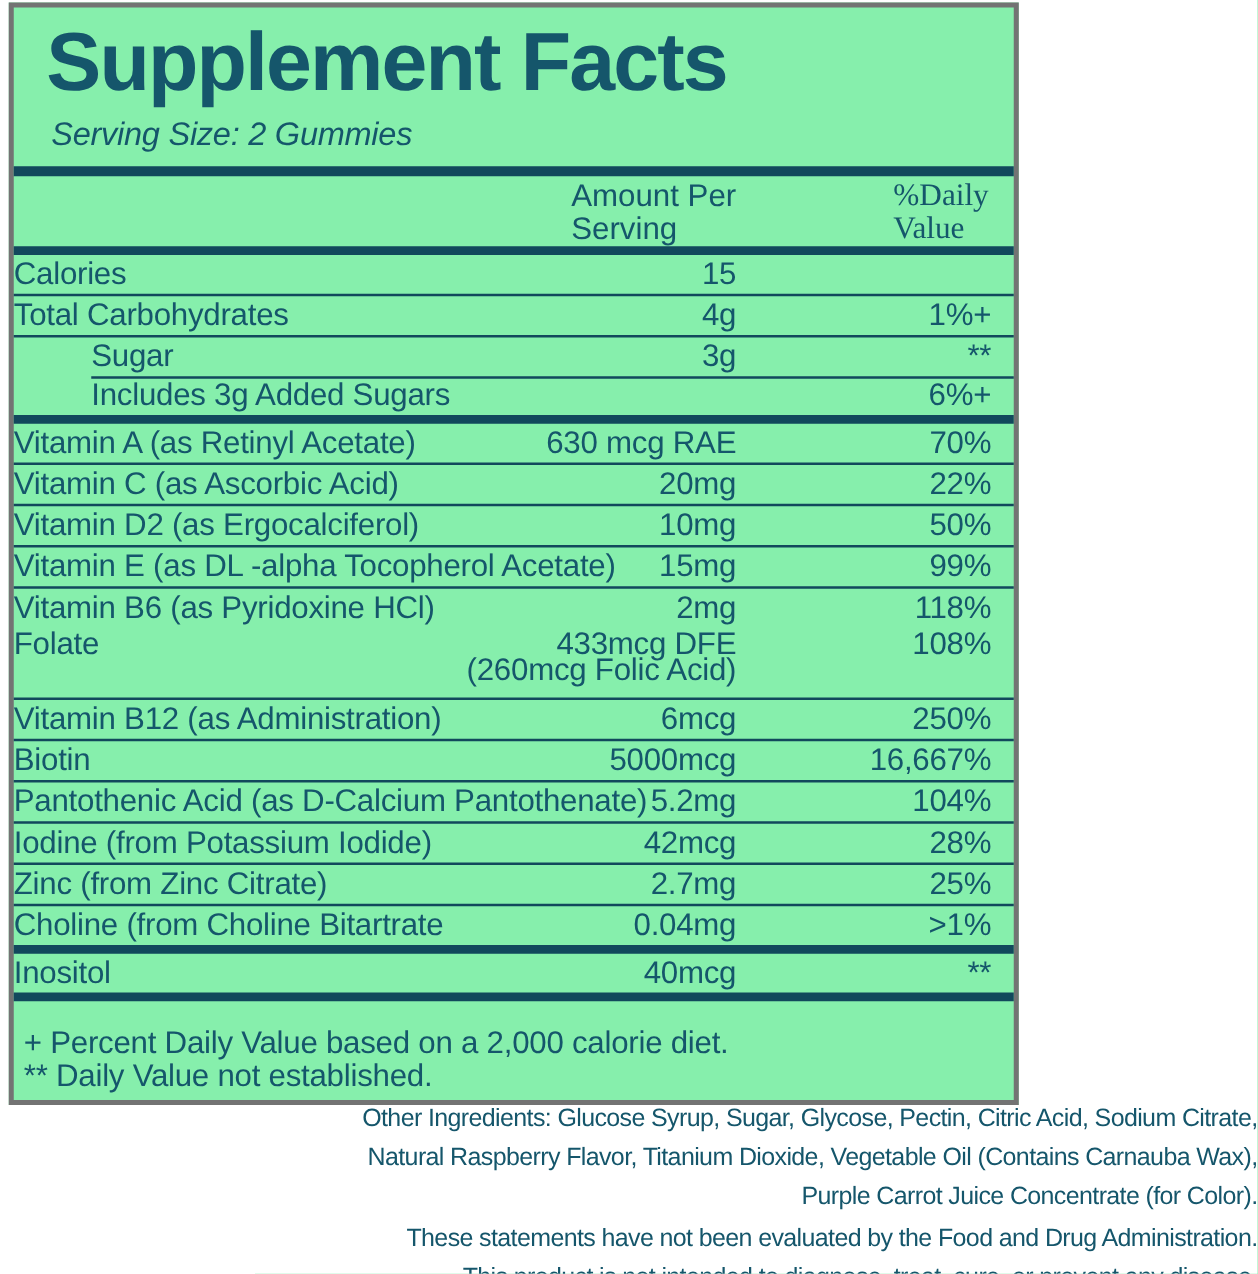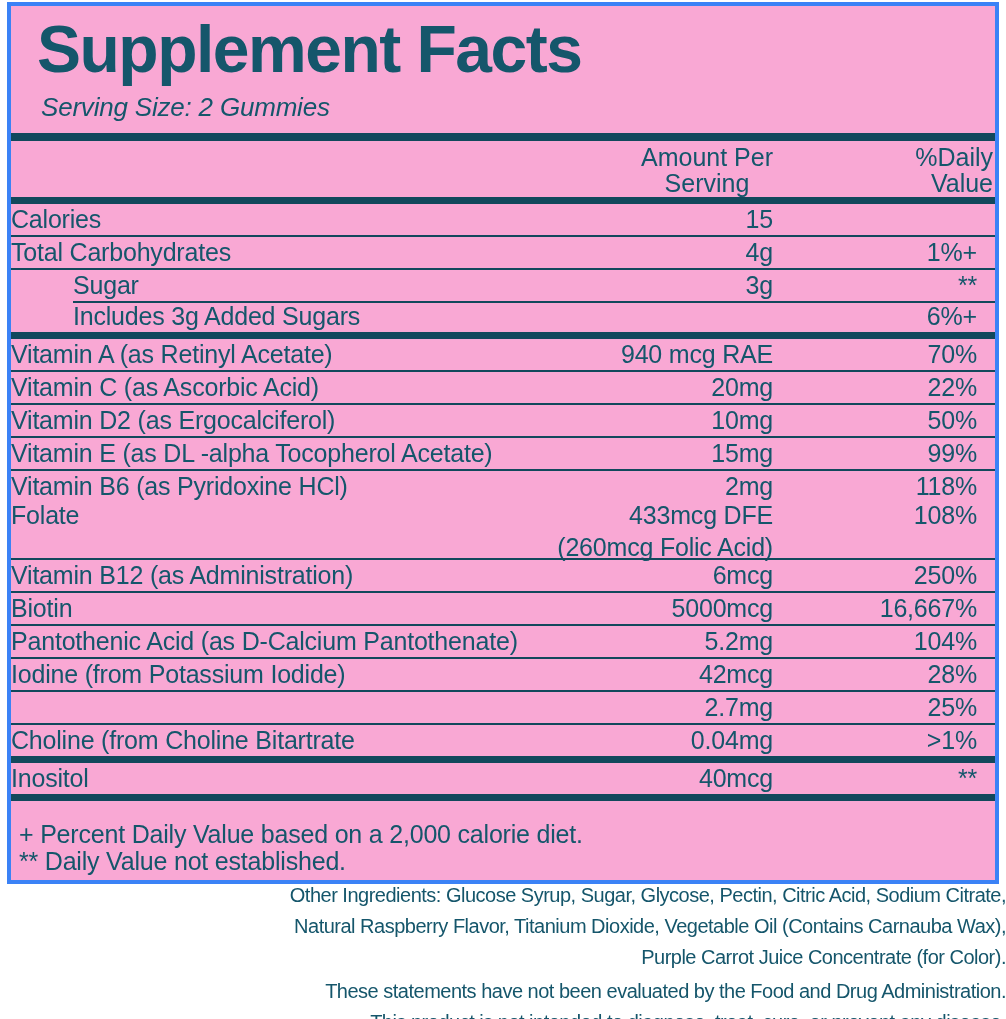--- a/index.html
+++ b/index.html
@@ -5,54 +5,54 @@
   html,body{margin:0;padding:0;}
   body{
     width:1006px;height:1019px;overflow:hidden;
     background:#ffffff;
     font-family:"Liberation Sans", sans-serif;
     color:#15566b;
   }
   .page{position:relative;width:1006px;height:1019px;}
   
   .box{
-    position:absolute;left:7px;top:2px;width:992px;
+    position:absolute;left:7px;top:2px;width:808px;
     box-sizing:border-box;
-    border:4px solid #3b82f6;
-    background:#f9a8d4;
+    border:4px solid #737373;
+    background:#86efac;
   }
   .title{
     margin:8px 0 0 26px;
     font-size:66px;font-weight:bold;letter-spacing:-1.5px;
     line-height:70px;white-space:nowrap;
   }
   .serving-block{margin:8px 0 10px 30px;}
   .serving{font-size:26px;line-height:31px;letter-spacing:-0.2px;white-space:nowrap;font-style:italic;}
   .bar{width:100%;background:#12485c;}
   .bar8{height:8px;}
   .bar7{height:7px;}
   .colhead{position:relative;height:56px;font-size:25px;line-height:26px;font-weight:normal;}
-  .amt-head{position:absolute;right:222px;top:3px;text-align:center;}
-  .dv-head{position:absolute;right:2px;top:3px;text-align:right;}
+  .amt-head{position:absolute;right:222px;top:3px;}
+  .dv-head{position:absolute;right:20px;top:3px;text-align:left;font-family:Liberation Serif, serif;}
   
   .row{
     position:relative;height:31px;line-height:31px;
     font-size:25px;letter-spacing:-0.2px;
     border-top:2px solid #12485c;
   }
   .row.first, .row.nodiv{border-top:none;}
   .row.partial{border-top:none;}
   .partial-line{position:absolute;top:0;left:62px;right:0;height:2px;background:#12485c;}
   .nm{display:inline-block;padding-left:0;white-space:nowrap;}
   .ind .nm{padding-left:62px;}
   .amt{position:absolute;right:222px;top:0;white-space:nowrap;}
   .dv{position:absolute;right:18px;top:0;white-space:nowrap;}
   .row.tall{height:56px;line-height:27px;}
   .row.tall .amt,.row.tall .dv{line-height:27px;}
-  .amt-sub{position:absolute;right:222px;top:32px;line-height:27px;white-space:nowrap;}
+  .amt-sub{position:absolute;right:222px;top:21px;line-height:27px;white-space:nowrap;}
   
   .footnotes{padding:20px 8px 5px 8px;font-size:25px;line-height:27px;letter-spacing:-0.2px;}
   .footnotes div{white-space:nowrap;}
   
   .below{position:absolute;left:2px;top:880px;width:1004px;}
   .below div{font-size:20px;line-height:31px;letter-spacing:-0.5px;white-space:nowrap;text-align:right;}
   .disclaimer{margin-top:3px;}
 </style>
 </head>
 <body>
@@ -103,21 +103,21 @@
       <i class="partial-line"></i>
       <span class="nm">Includes 3g Added Sugars</span>
       <span class="amt"></span>
       <span class="dv">6%+</span>
     </div>
 
     <div class="bar bar7"></div>
 
     <div class="row first">
       <span class="nm">Vitamin A (as Retinyl Acetate)</span>
-      <span class="amt">940 mcg RAE</span>
+      <span class="amt">630 mcg RAE</span>
       <span class="dv">70%</span>
     </div>
 
     <div class="row">
       <span class="nm">Vitamin C (as Ascorbic Acid)</span>
       <span class="amt">20mg</span>
       <span class="dv">22%</span>
     </div>
 
     <div class="row">
@@ -163,20 +163,21 @@
       <span class="dv">104%</span>
     </div>
 
     <div class="row">
       <span class="nm">Iodine (from Potassium Iodide)</span>
       <span class="amt">42mcg</span>
       <span class="dv">28%</span>
     </div>
 
     <div class="row">
+      <span class="nm">Zinc (from Zinc Citrate)</span>
       <span class="amt">2.7mg</span>
       <span class="dv">25%</span>
     </div>
 
     <div class="row">
       <span class="nm">Choline (from Choline Bitartrate</span>
       <span class="amt">0.04mg</span>
       <span class="dv">&gt;1%</span>
     </div>
 

